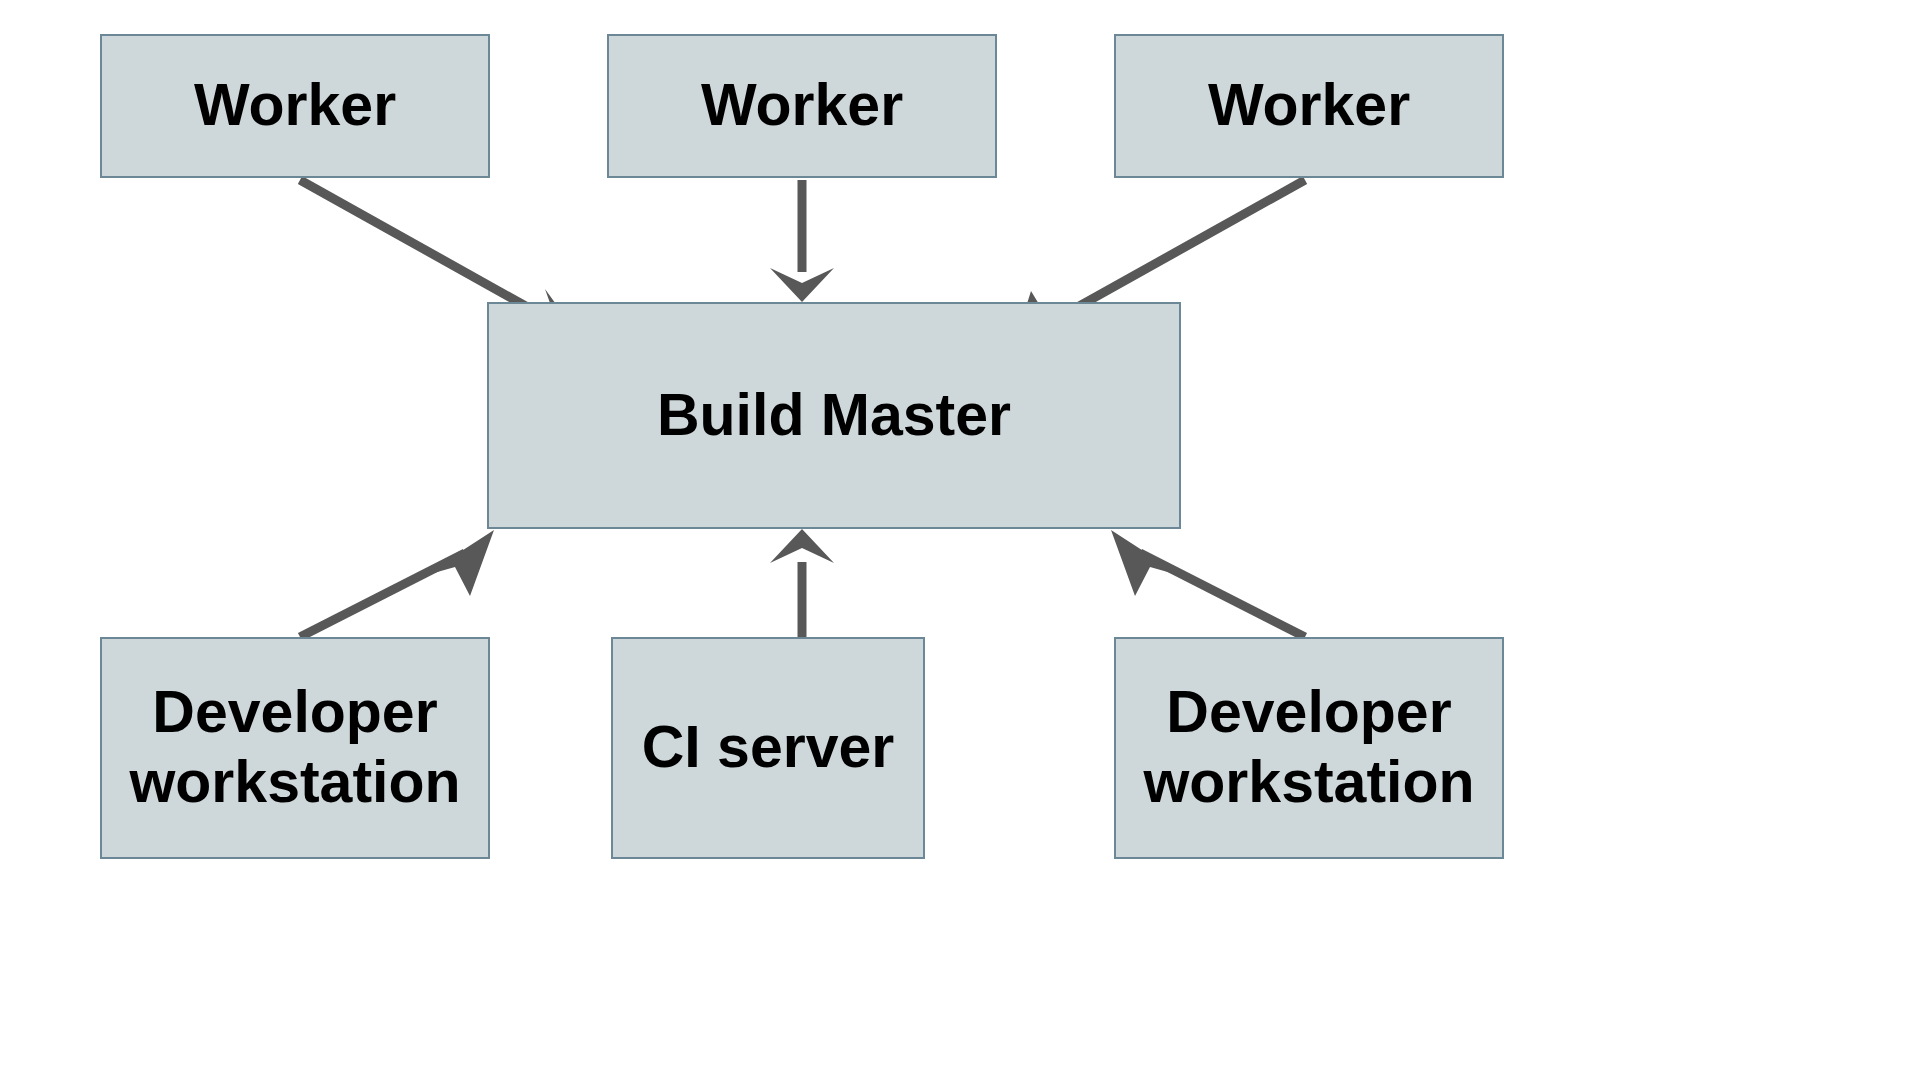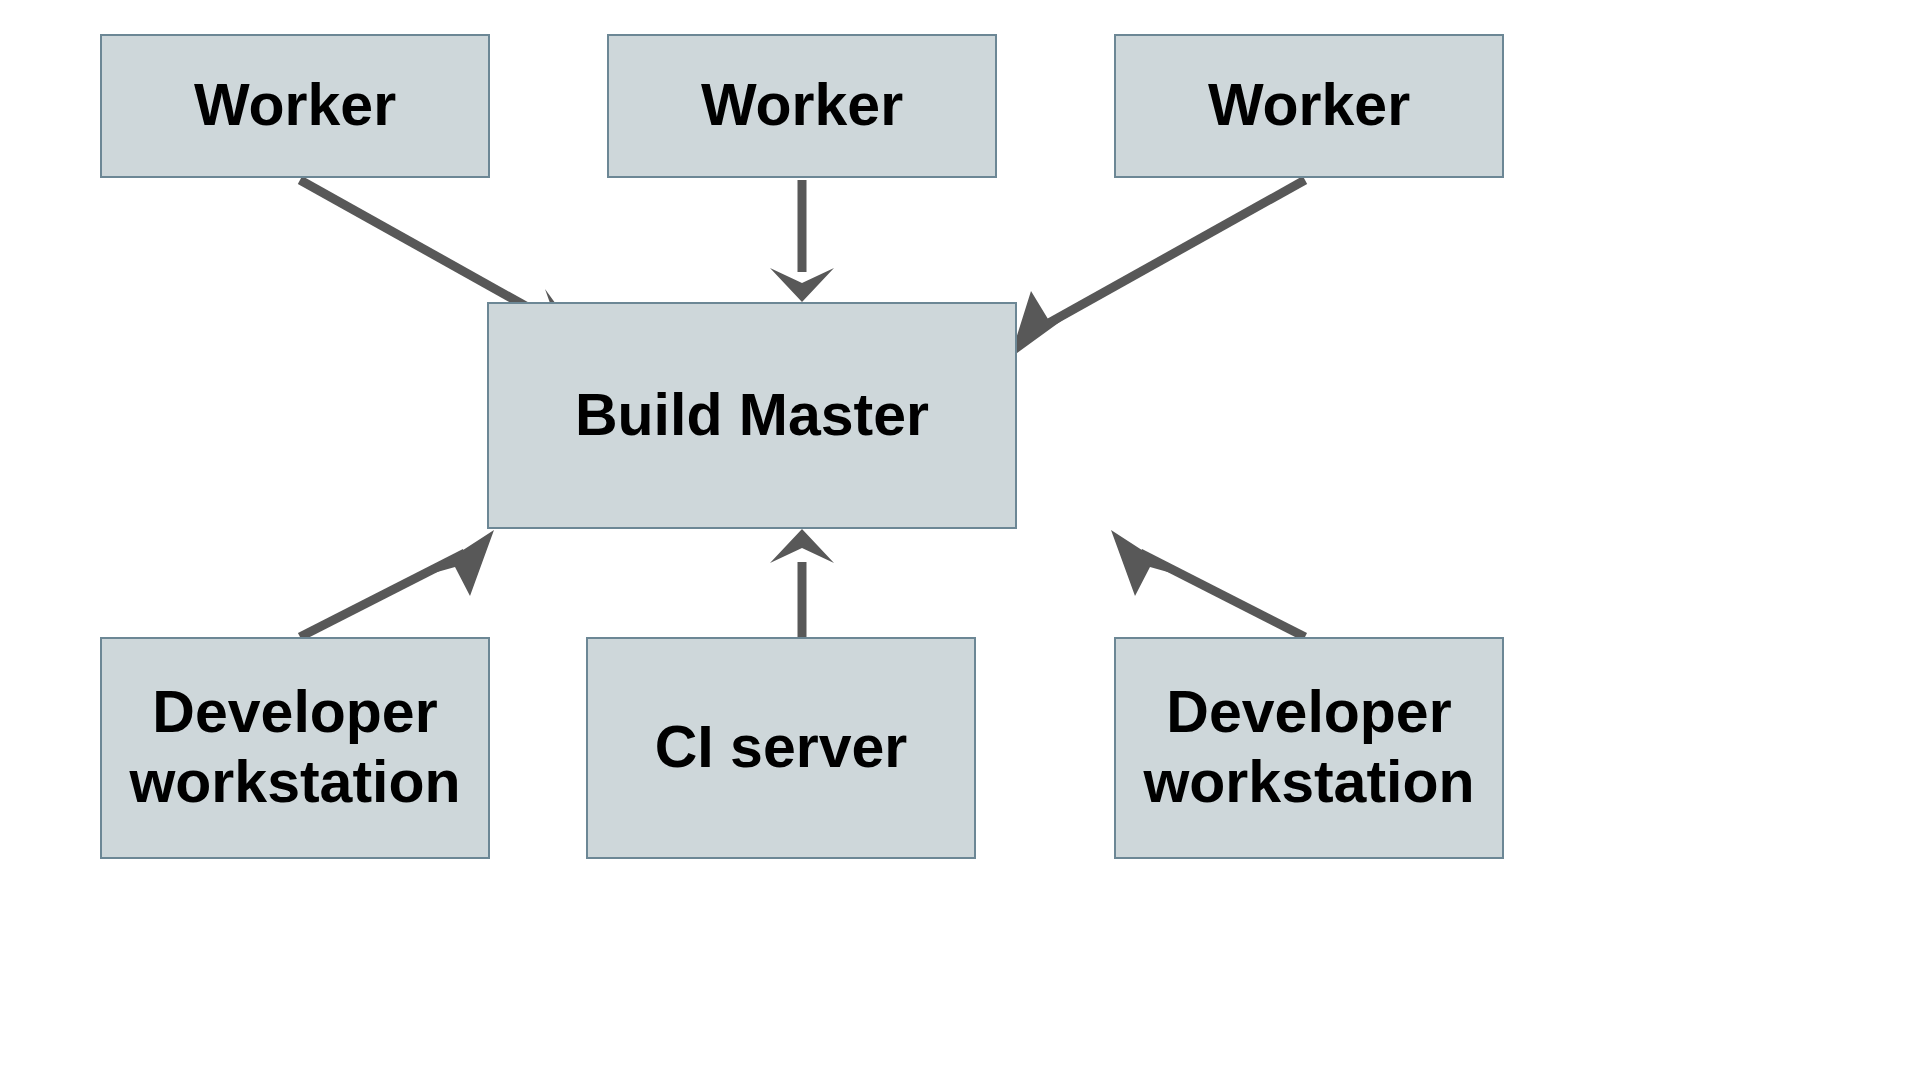--- a/index.html
+++ b/index.html
@@ -35,24 +35,24 @@
     display: block;
     white-space: pre-line;
     padding: 0 6px;
     font-weight: bold;
   }
   
   #node-worker-1 { left: 100px;  top: 34px;  width: 390px; height: 144px; font-size: 59px; }
   #node-worker-2 { left: 607px;  top: 34px;  width: 390px; height: 144px; font-size: 59px; }
   #node-worker-3 { left: 1114px; top: 34px;  width: 390px; height: 144px; font-size: 59px; }
   
-  #node-build-master { left: 487px; top: 302px; width: 530px; height: 227px; font-size: 59px; align-items: center; }
+  #node-build-master { left: 487px; top: 302px; width: 694px; height: 227px; font-size: 59px; align-items: center; }
   
   #node-dev-left  { left: 100px;  top: 637px; width: 390px; height: 222px; font-size: 59px; }
-  #node-ci-server { left: 586px;  top: 637px; width: 390px; height: 222px; font-size: 59px; }
+  #node-ci-server { left: 611px;  top: 637px; width: 314px; height: 222px; font-size: 59px; }
   #node-dev-right { left: 1114px; top: 637px; width: 390px; height: 222px; font-size: 59px; }
 
   #edge-layer {
     position: absolute;
     left: 0;
     top: 0;
     width: 1910px;
     height: 1090px;
     z-index: 1;
     pointer-events: none;

